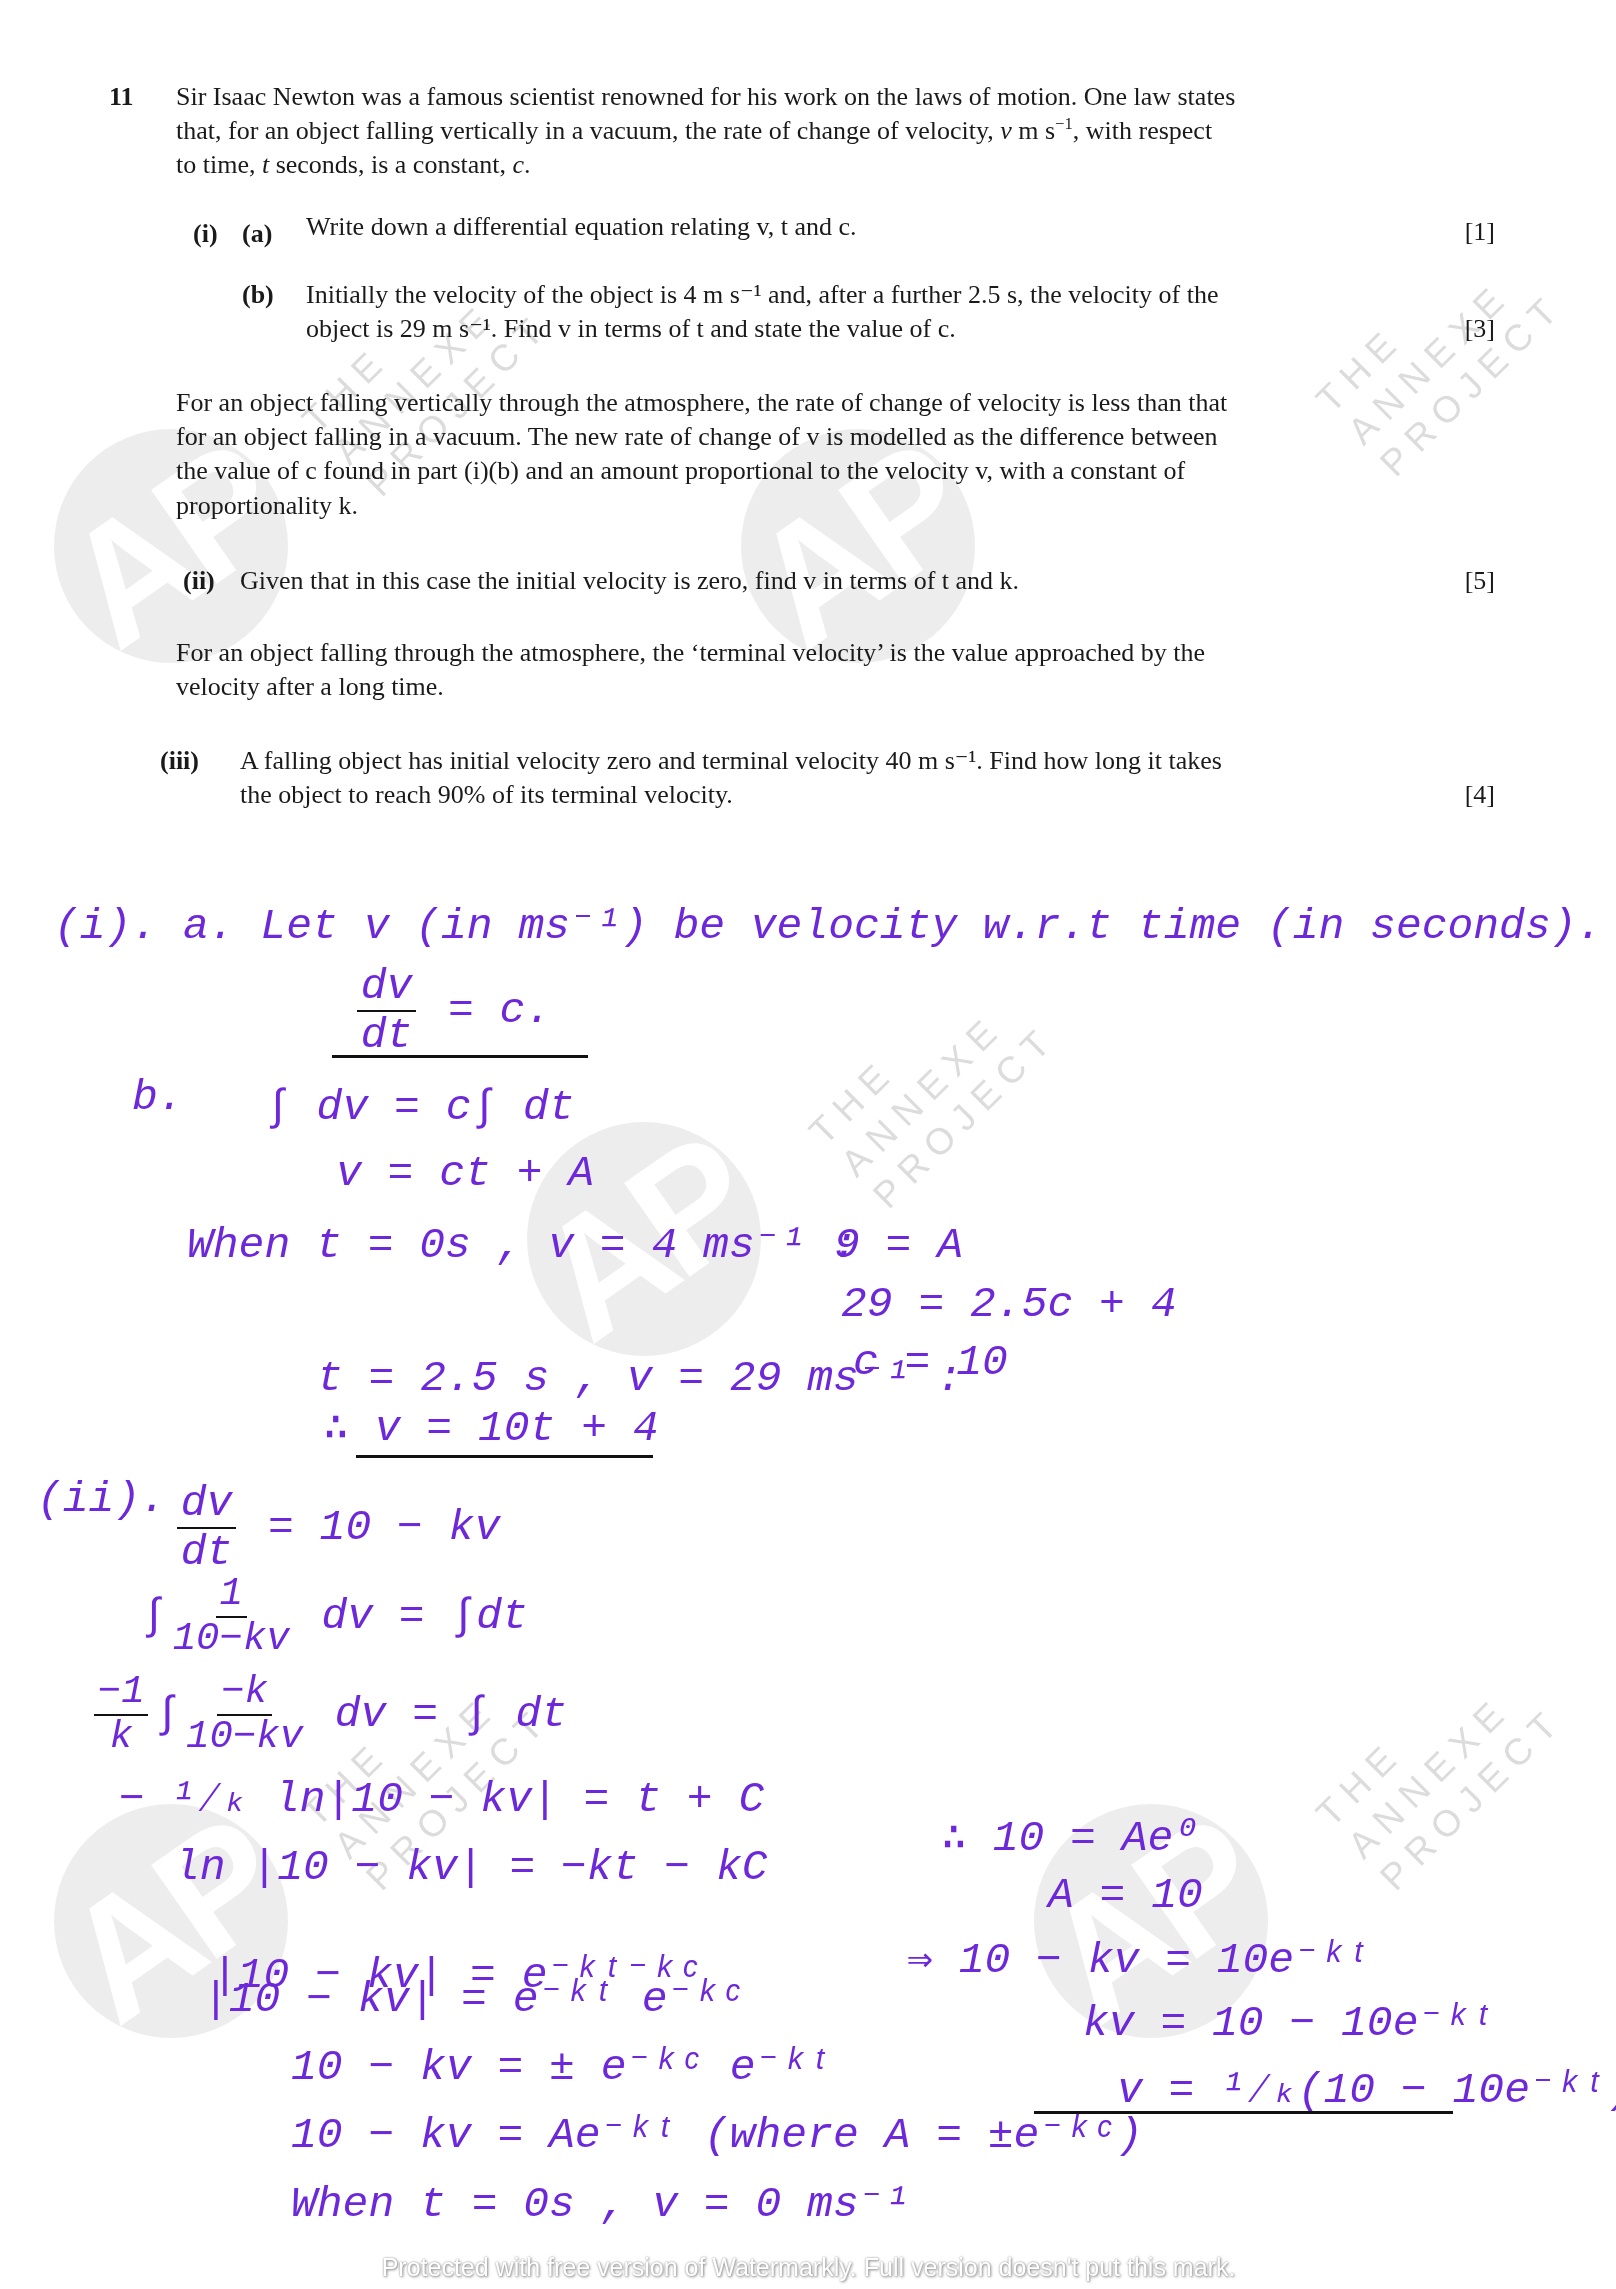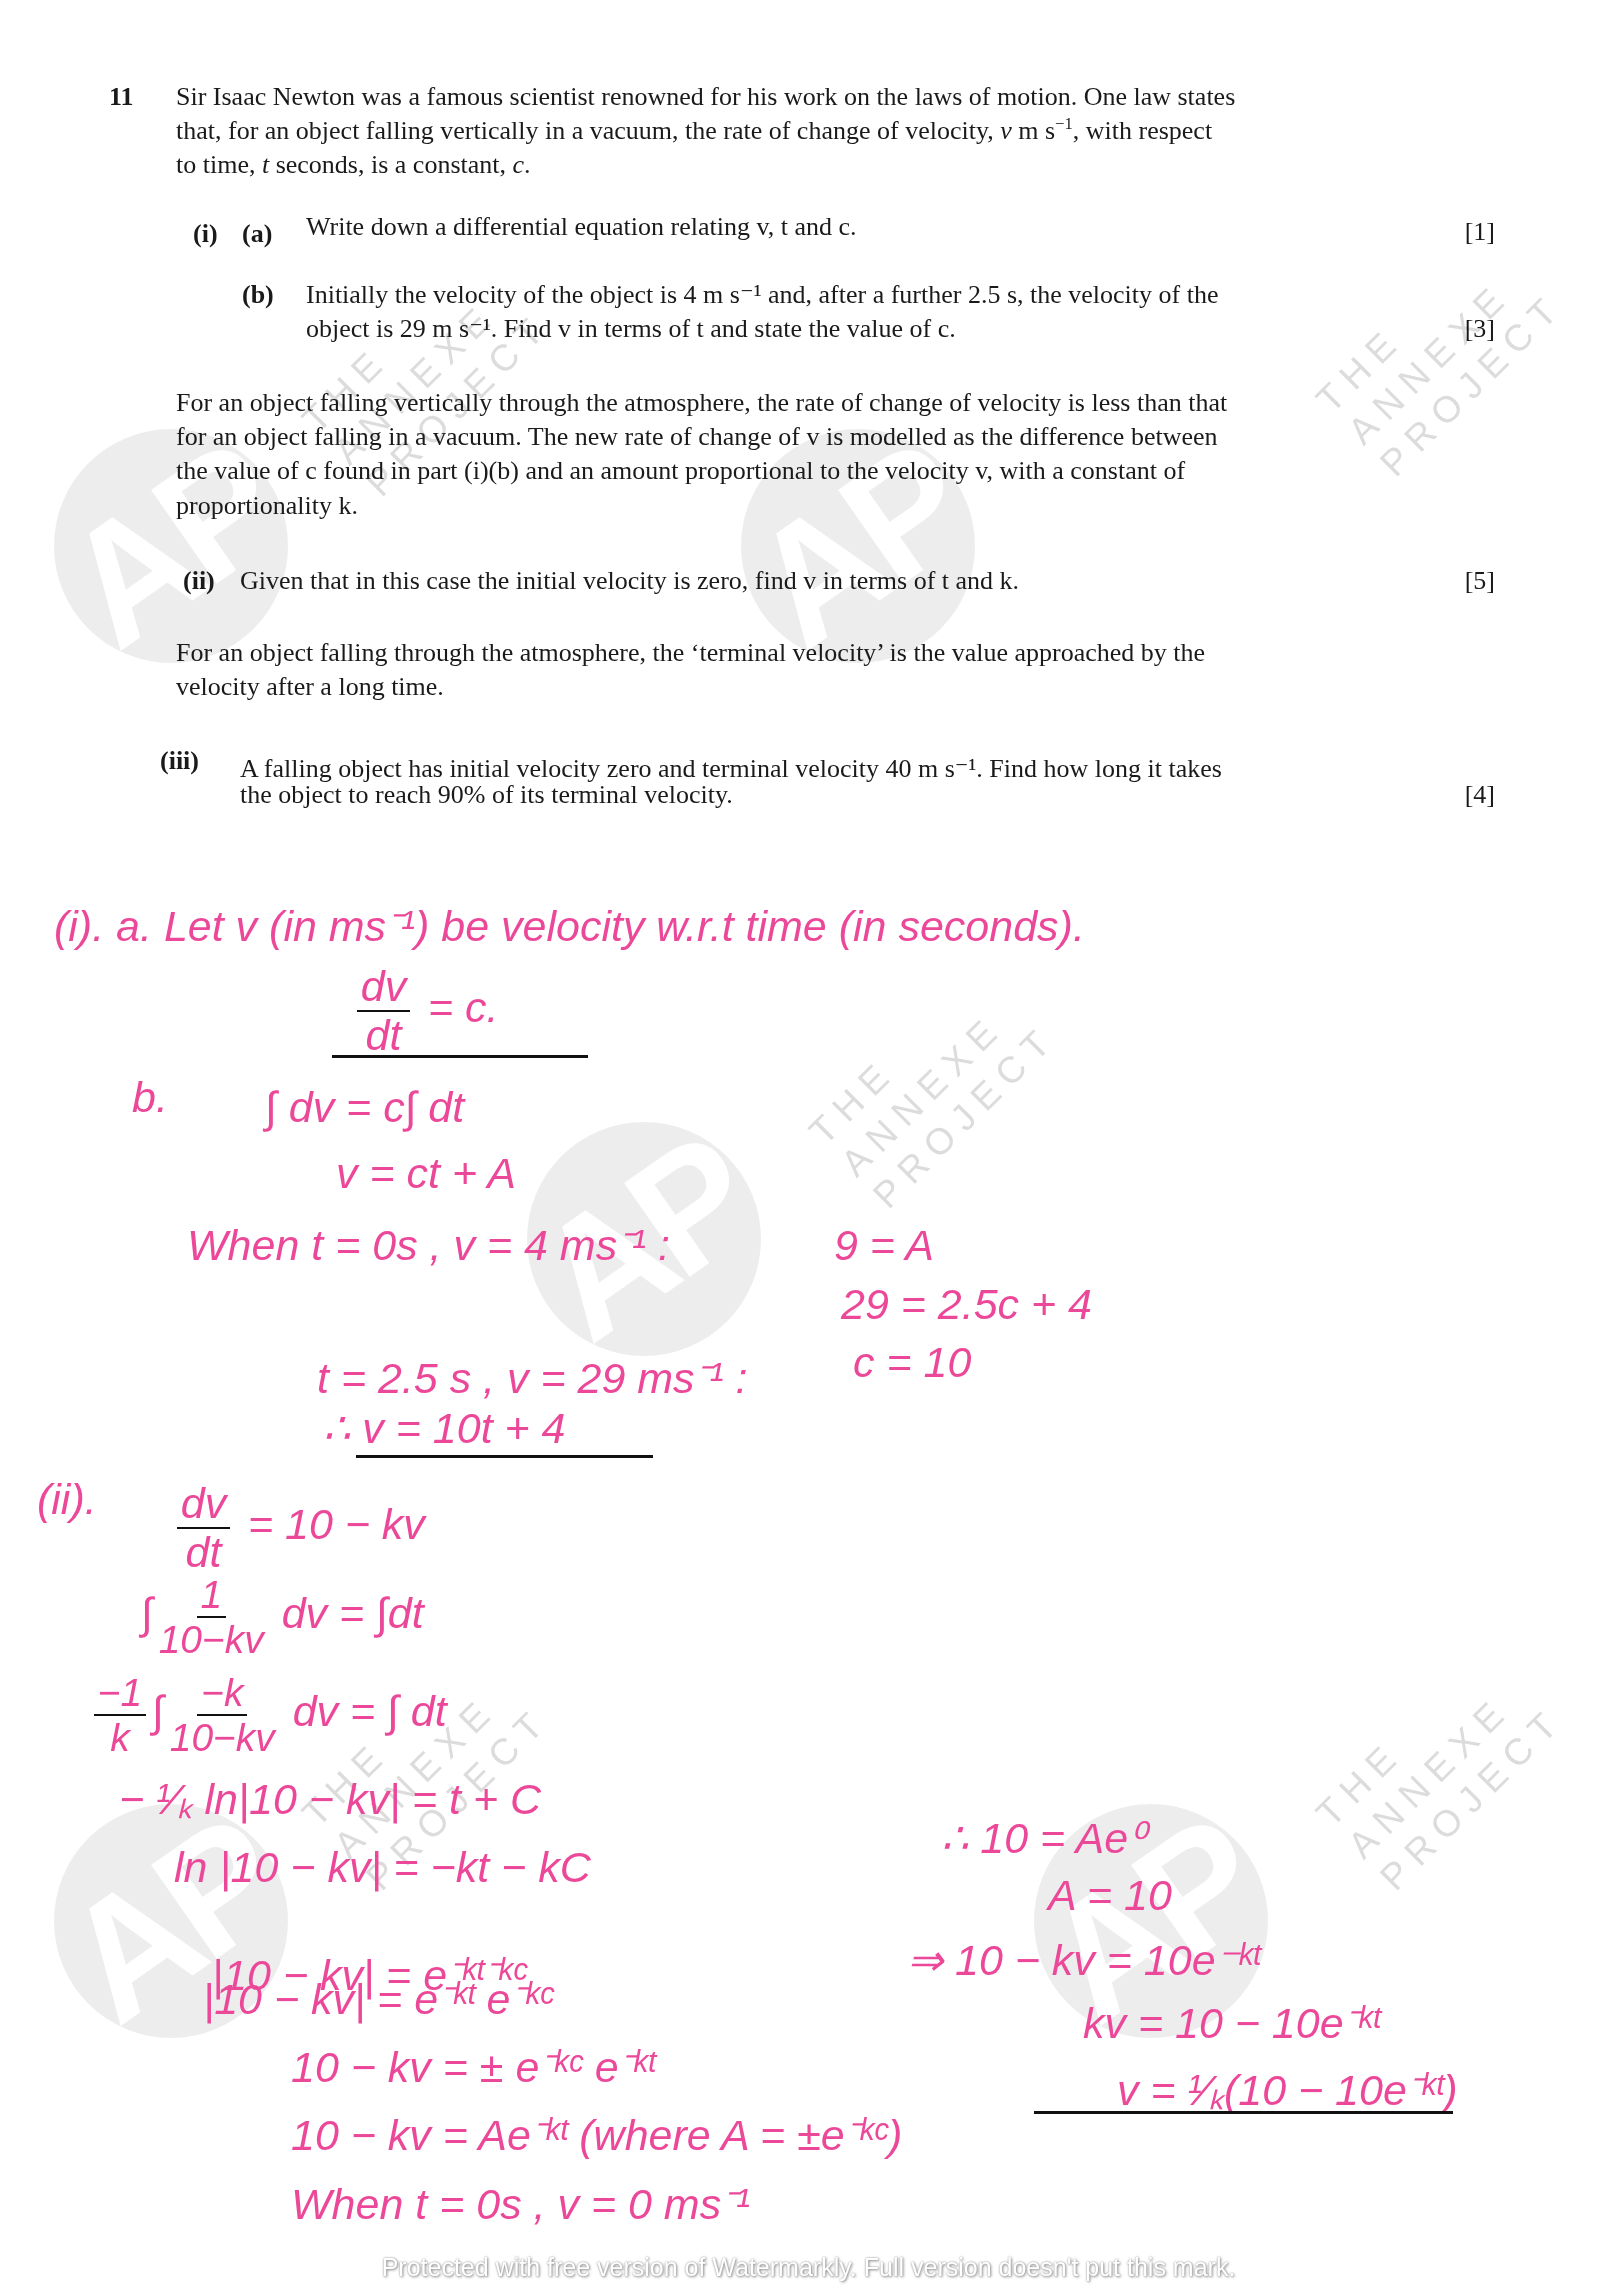--- a/index.html
+++ b/index.html
@@ -1,18 +1,18 @@
 <!DOCTYPE html>
 <html><head>
 <meta charset="utf-8">
 <style>
   html,body{margin:0;padding:0;background:#ffffff;}
   body{width:1617px;height:2290px;position:relative;overflow:hidden;color:#1a1a1a;}
   .serif{font-family:"Liberation Serif","DejaVu Serif",serif;}
-  .hand{font-family:Liberation Sans, sans-serif;font-style:italic;color:#ec4899;text-align:center;}
+  .hand{font-family:Liberation Mono, monospace;font-style:italic;color:#6d28d9;text-align:center;}
   .abs{position:absolute;white-space:nowrap;}
   .q{font-size:26px;line-height:34px;}
   .bold{font-weight:bold;}
   .mark{position:absolute;right:122px;font-size:26px;}
   i{font-style:italic;}
   sup{font-size:16.6px;vertical-align:super;line-height:0;}
   .h{font-size:43px;line-height:49px;}
   .hs{font-size:39px;}
   .frac{display:inline-flex;flex-direction:column;align-items:center;vertical-align:middle;line-height:1;margin:0 5.9px;}
   .frac .num{border-bottom:2.9px solid #111;padding:0 3.9px 2px;}
@@ -79,21 +79,21 @@
 <div class="serif q abs" style="left:176px;top:489px;">proportionality k.</div>
 
 <div class="serif q abs bold" style="left:183px;top:564px;">(ii)</div>
 <div class="serif q abs" style="left:240px;top:564px;">Given that in this case the initial velocity is zero, find v in terms of t and k.</div>
 <div class="serif mark" style="top:566px;">[5]</div>
 
 <div class="serif q abs" style="left:176px;top:636px;">For an object falling through the atmosphere, the ‘terminal velocity’ is the value approached by the</div>
 <div class="serif q abs" style="left:176px;top:670px;">velocity after a long time.</div>
 
 <div class="serif q abs bold" style="left:160px;top:744px;">(iii)</div>
-<div class="serif q abs" style="left:240px;top:744px;margin-top:8px;">A falling object has initial velocity zero and terminal velocity 40 m s⁻¹. Find how long it takes</div>
+<div class="serif q abs" style="left:240px;top:744px;">A falling object has initial velocity zero and terminal velocity 40 m s⁻¹. Find how long it takes</div>
 <div class="serif q abs" style="left:240px;top:778px;">the object to reach 90% of its terminal velocity.</div>
 <div class="serif mark" style="top:780px;">[4]</div>
 
 <div class="hand h abs" style="left:54px;top:902px;">(i). a. Let v (in ms⁻¹) be velocity w.r.t time (in seconds).</div>
 <div class="hand h abs" style="left:351px;top:965px;">
   <span class="frac">
       <span class="num">dv</span>
       <span class="den">dt</span>
     </span>
   <span>= c.</span>

